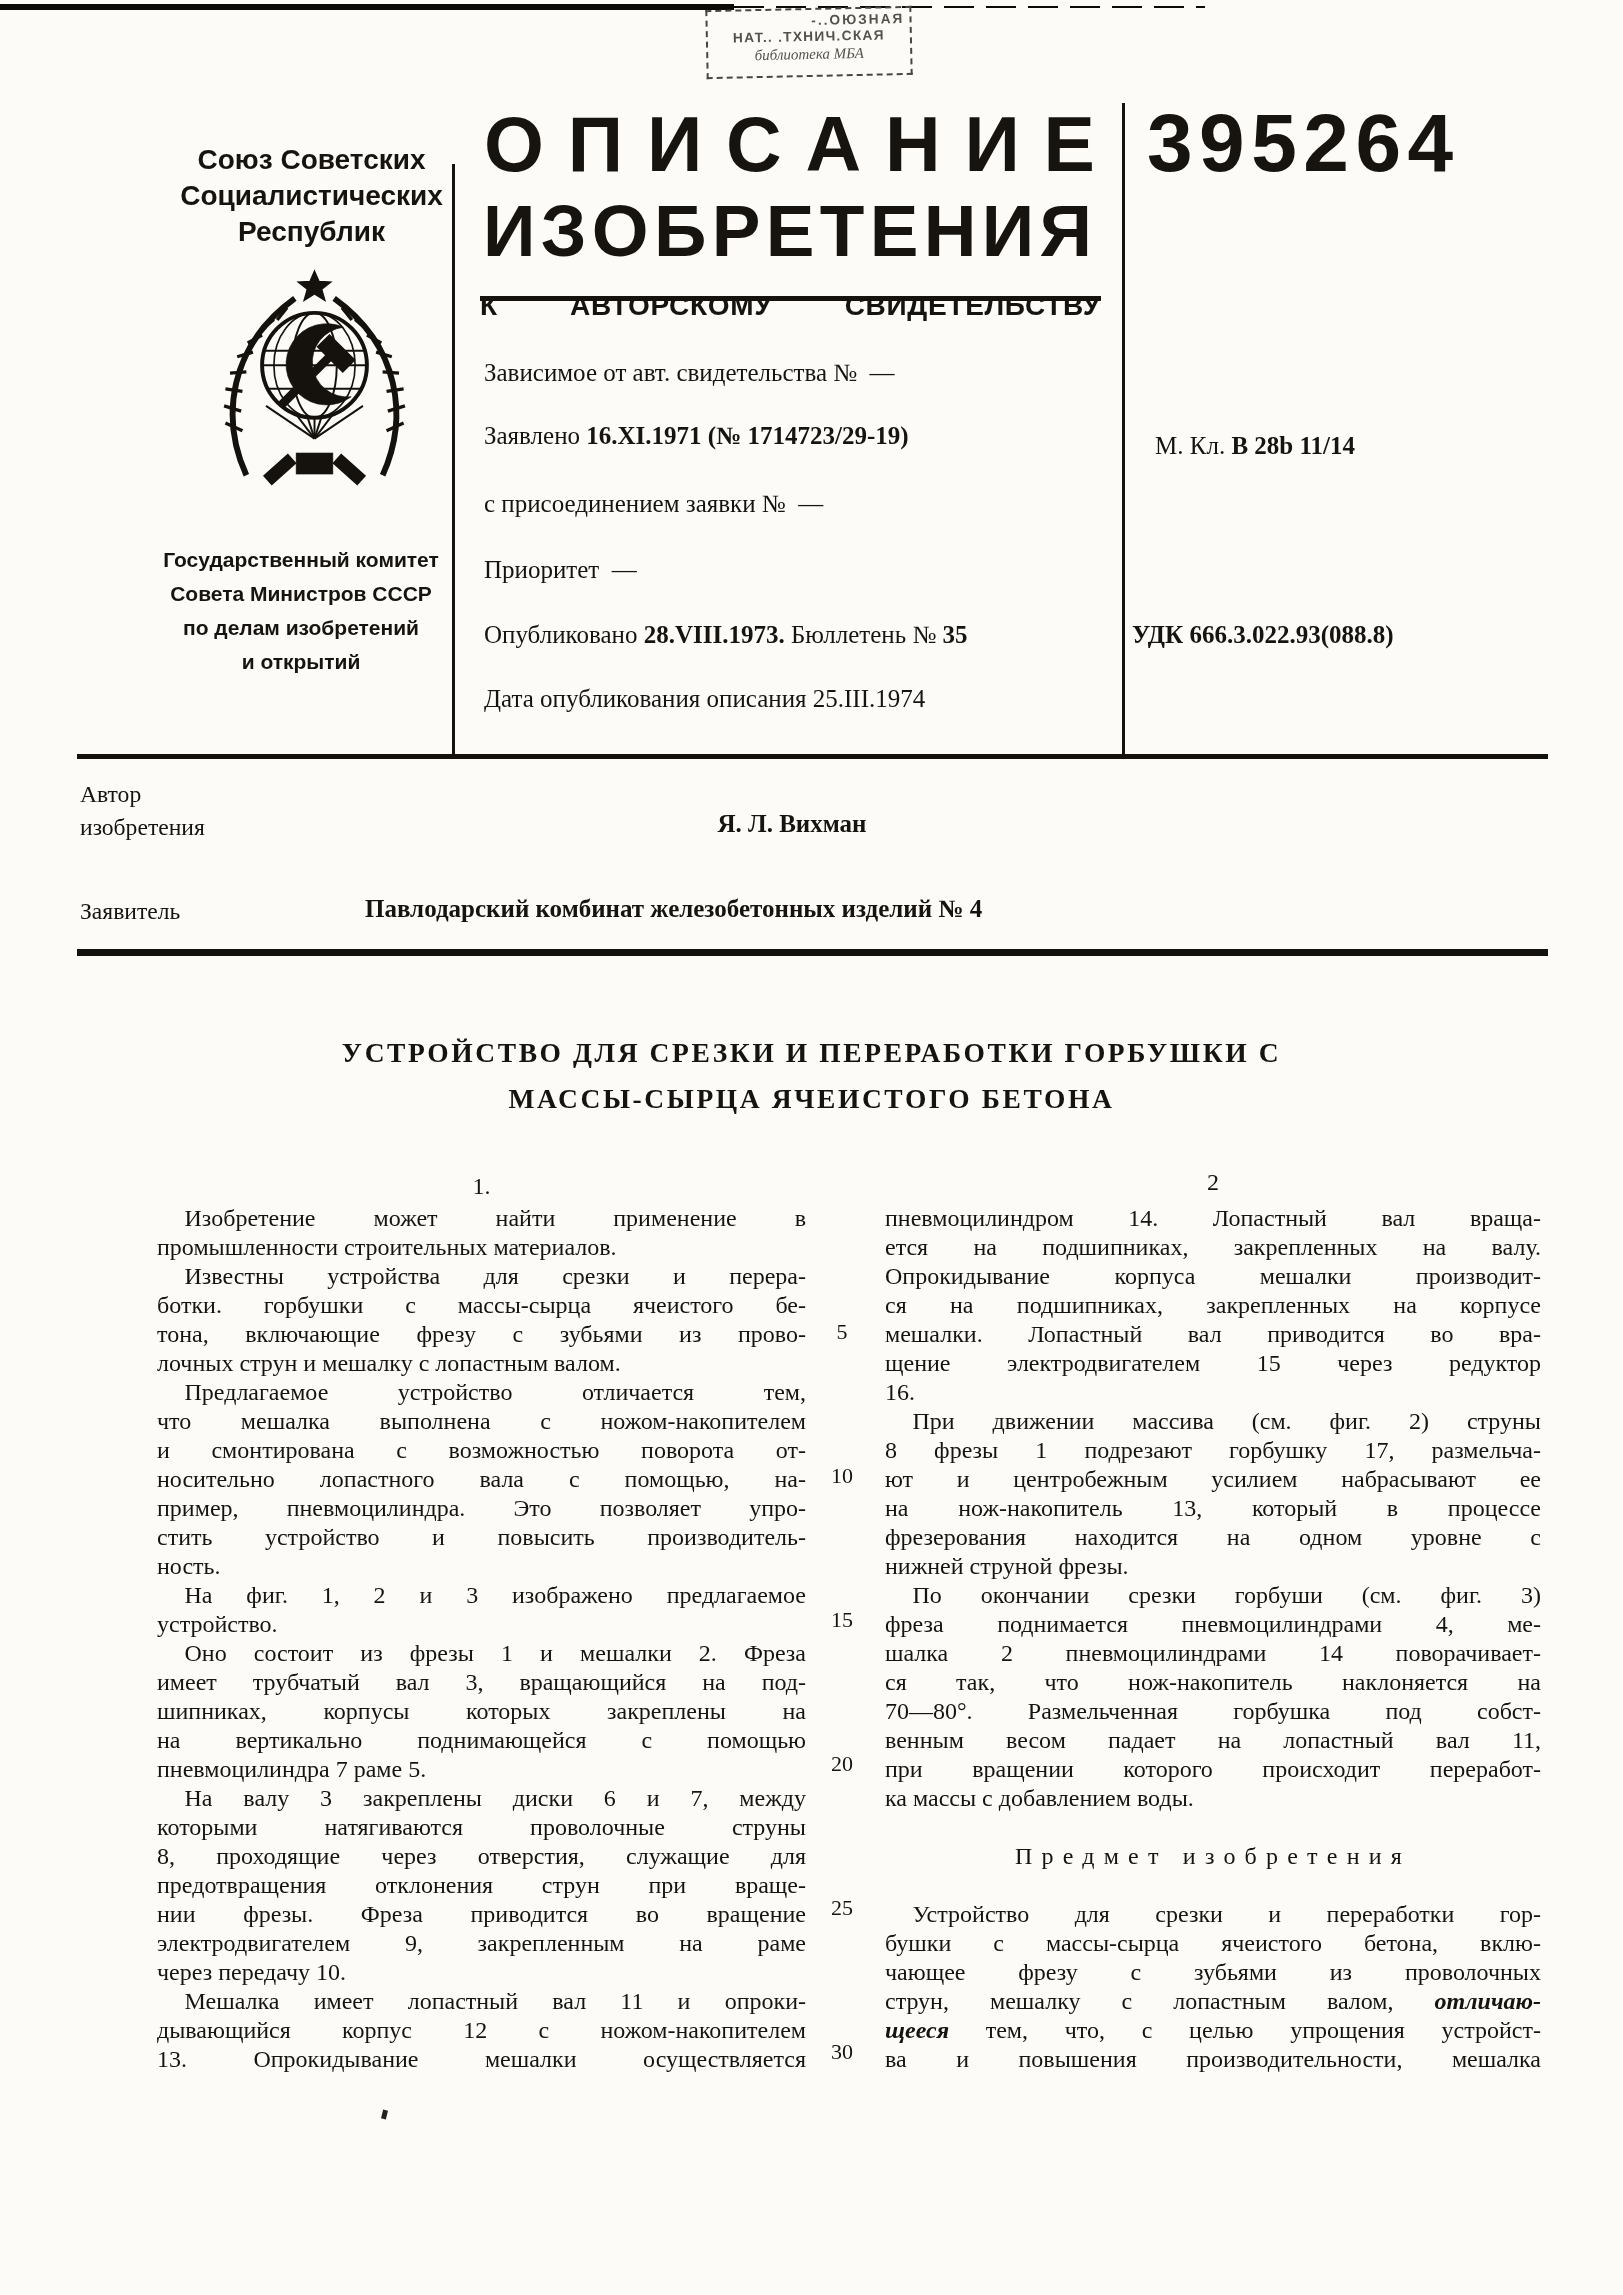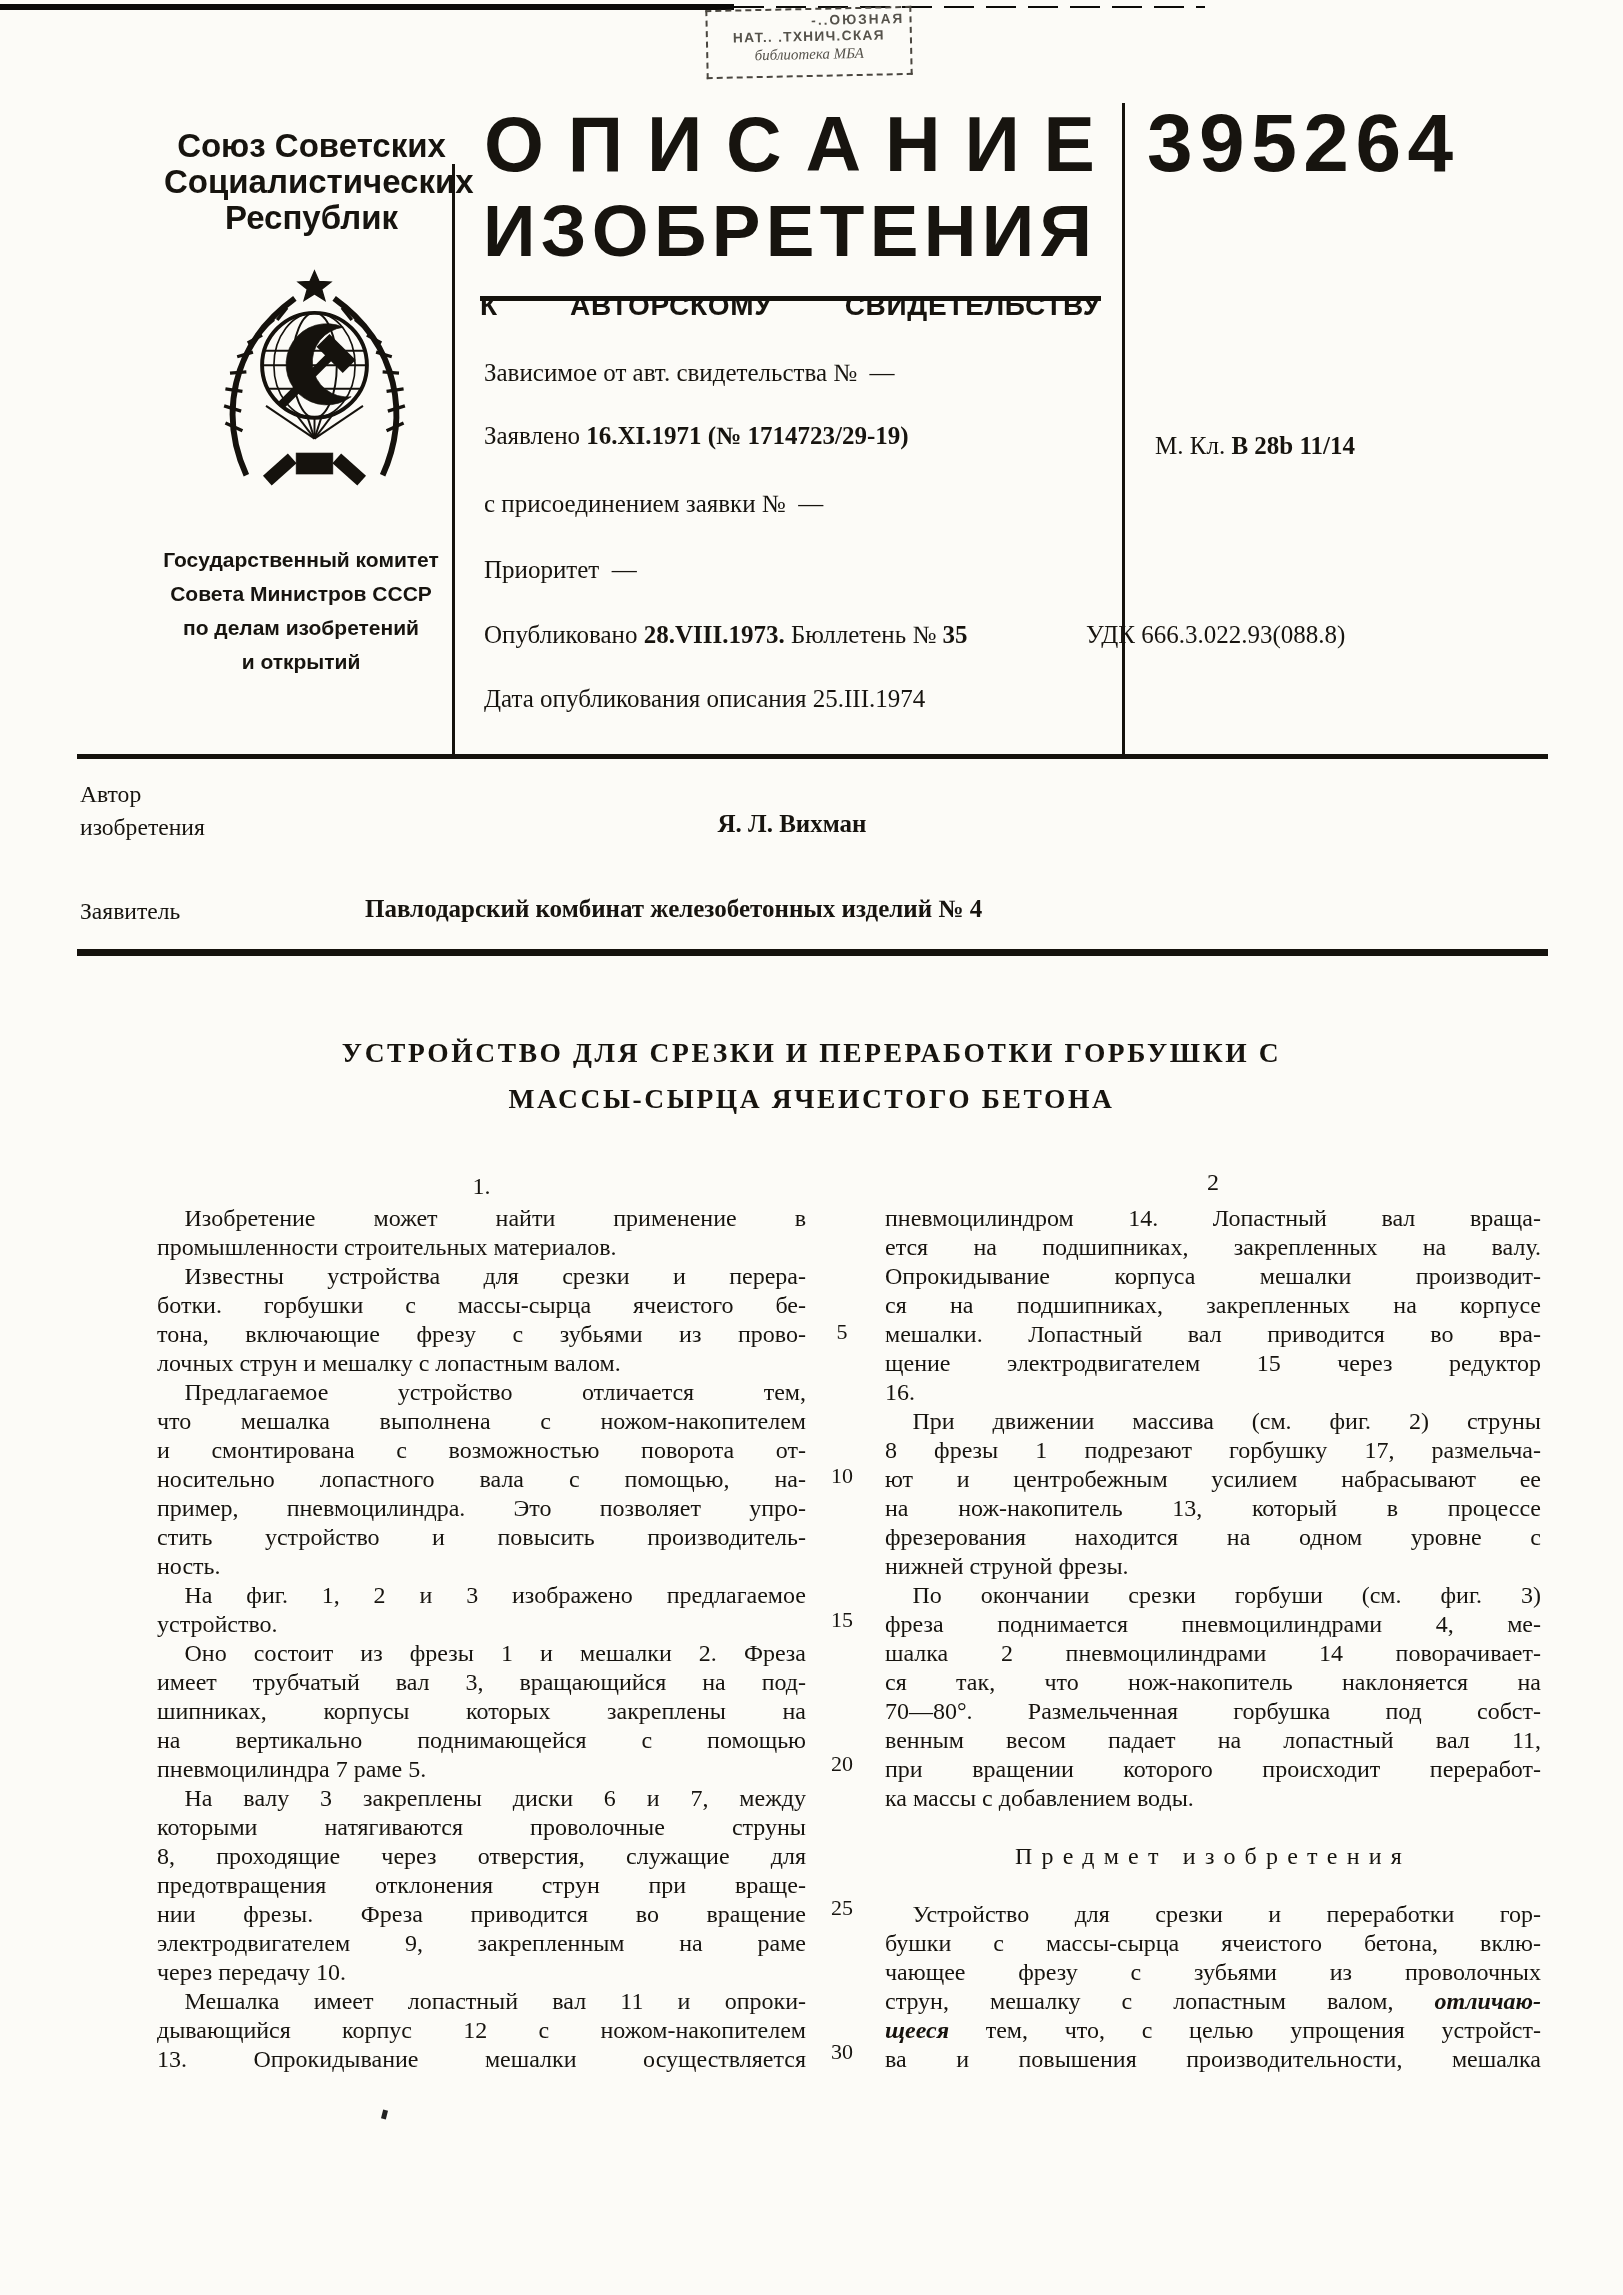--- a/index.html
+++ b/index.html
@@ -15,21 +15,21 @@
   #scanbar1{left:0;top:3.9px;width:734px;height:5.9px;background:#0b0a08;}
   #scanbar2{left:734px;top:5.9px;width:471px;height:2.6px;
     background:repeating-linear-gradient(90deg,#0b0a08 0 30px,transparent 30px 42px);}
   
   #stamp{left:706px;top:7.9px;width:206px;height:69px;border:2px dashed #4a463f;
     transform:rotate(-1.2deg);color:#55524b;padding:2.6px 5.2px;box-sizing:border-box;}
   #stamp .s1{font-size:13.7px;letter-spacing:2px;text-align:right;font-weight:bold;}
   #stamp .s2{font-size:13.7px;letter-spacing:1.3px;text-align:center;font-weight:bold;margin-top:1.3px;}
   #stamp .s3{font-size:15px;font-style:italic;text-align:center;margin-top:2.6px;}
   
-  #org{left:164px;top:128px;width:295px;text-align:center;font-size:33px;line-height:36px;font-weight:bold;}
+  #org{left:164px;top:142px;width:295px;text-align:center;font-size:28px;line-height:36px;font-weight:bold;}
   #committee{left:131px;top:543px;width:340px;text-align:center;font-size:21px;line-height:34px;font-weight:bold;}
   #emblem{left:203px;top:267px;}
   
   .vline{background:#15120d;}
   #vline1{left:452px;top:164px;width:2.6px;height:594px;}
   #vline2{left:1122px;top:103px;width:3.3px;height:655px;}
   #subtitle-rule{left:480px;top:296px;width:621px;height:5.2px;background:#15120d;}
   .hrule{left:77px;width:1471px;background:#15120d;}
   #hrule1{top:754px;height:4.6px;}
   #hrule2{top:949px;height:7.2px;}
@@ -41,21 +41,21 @@
     text-align:justify;text-align-last:justify;transform:scaleX(1.0);margin-top:31px;}
   #patnum{left:1147px;top:102px;font-size:82px;font-weight:bold;letter-spacing:6.5px;line-height:1;text-align:center;}
   
   .bib{font-size:25px;white-space:nowrap;}
   #bib-dep{left:484px;top:359px;}
   #bib-filed{left:484px;top:422px;}
   #bib-class{left:1155px;top:432px;}
   #bib-join{left:484px;top:490px;}
   #bib-prio{left:484px;top:556px;}
   #bib-pub{left:484px;top:621px;}
-  #bib-udc{left:1086px;top:621px;font-weight:normal;}
+  #bib-udc{left:1132px;top:621px;font-weight:bold;}
   #bib-date{left:484px;top:685px;}
   
   .people{font-size:23.6px;}
   #author-label{left:80px;top:778px;line-height:33px;}
   #author-name{left:589px;top:810px;width:406px;text-align:center;font-weight:bold;font-size:25px;}
   #applicant-label{left:80px;top:898px;}
   #applicant-name{left:365px;top:895px;font-weight:bold;font-size:25px;}
   
   #title{left:157px;top:1030px;width:1309px;text-align:center;font-weight:bold;
     font-size:27.5px;line-height:46px;letter-spacing:2.6px;}

